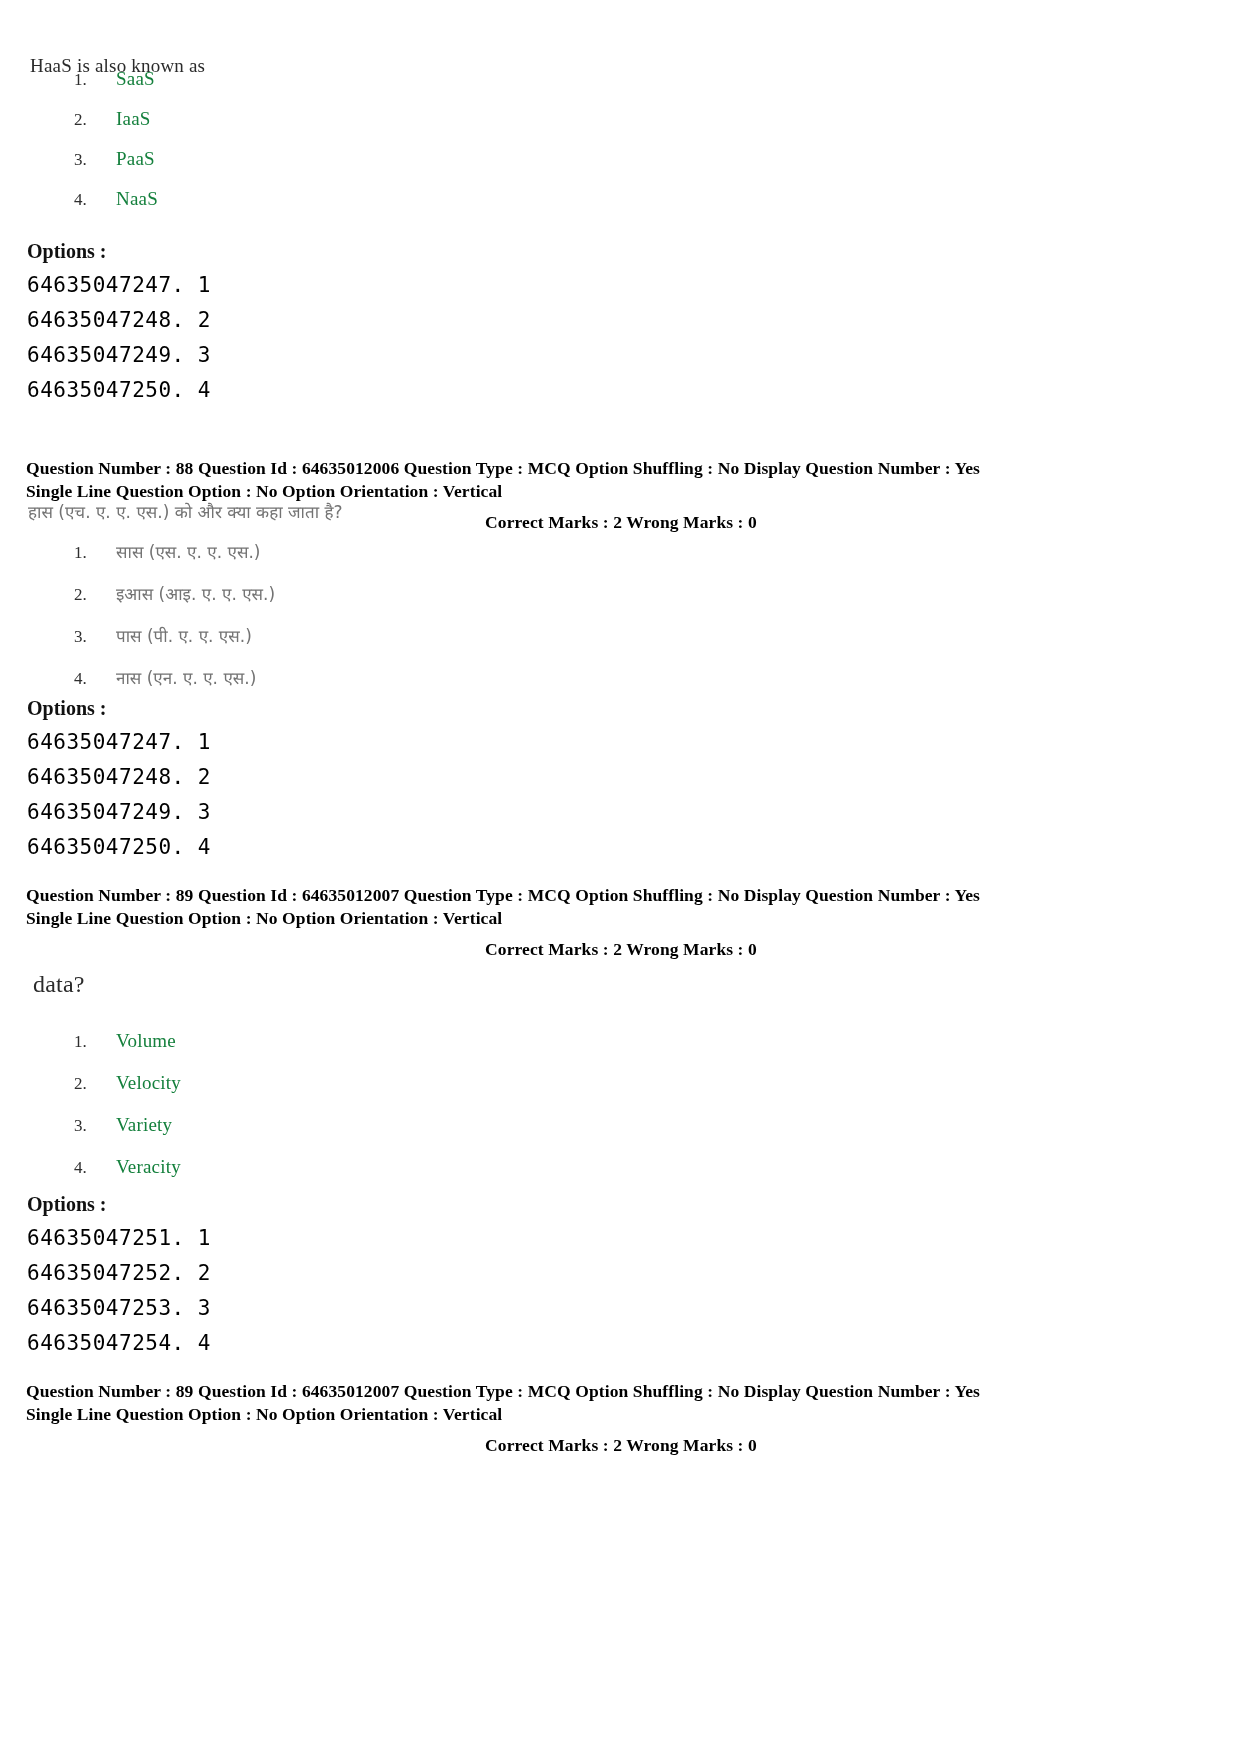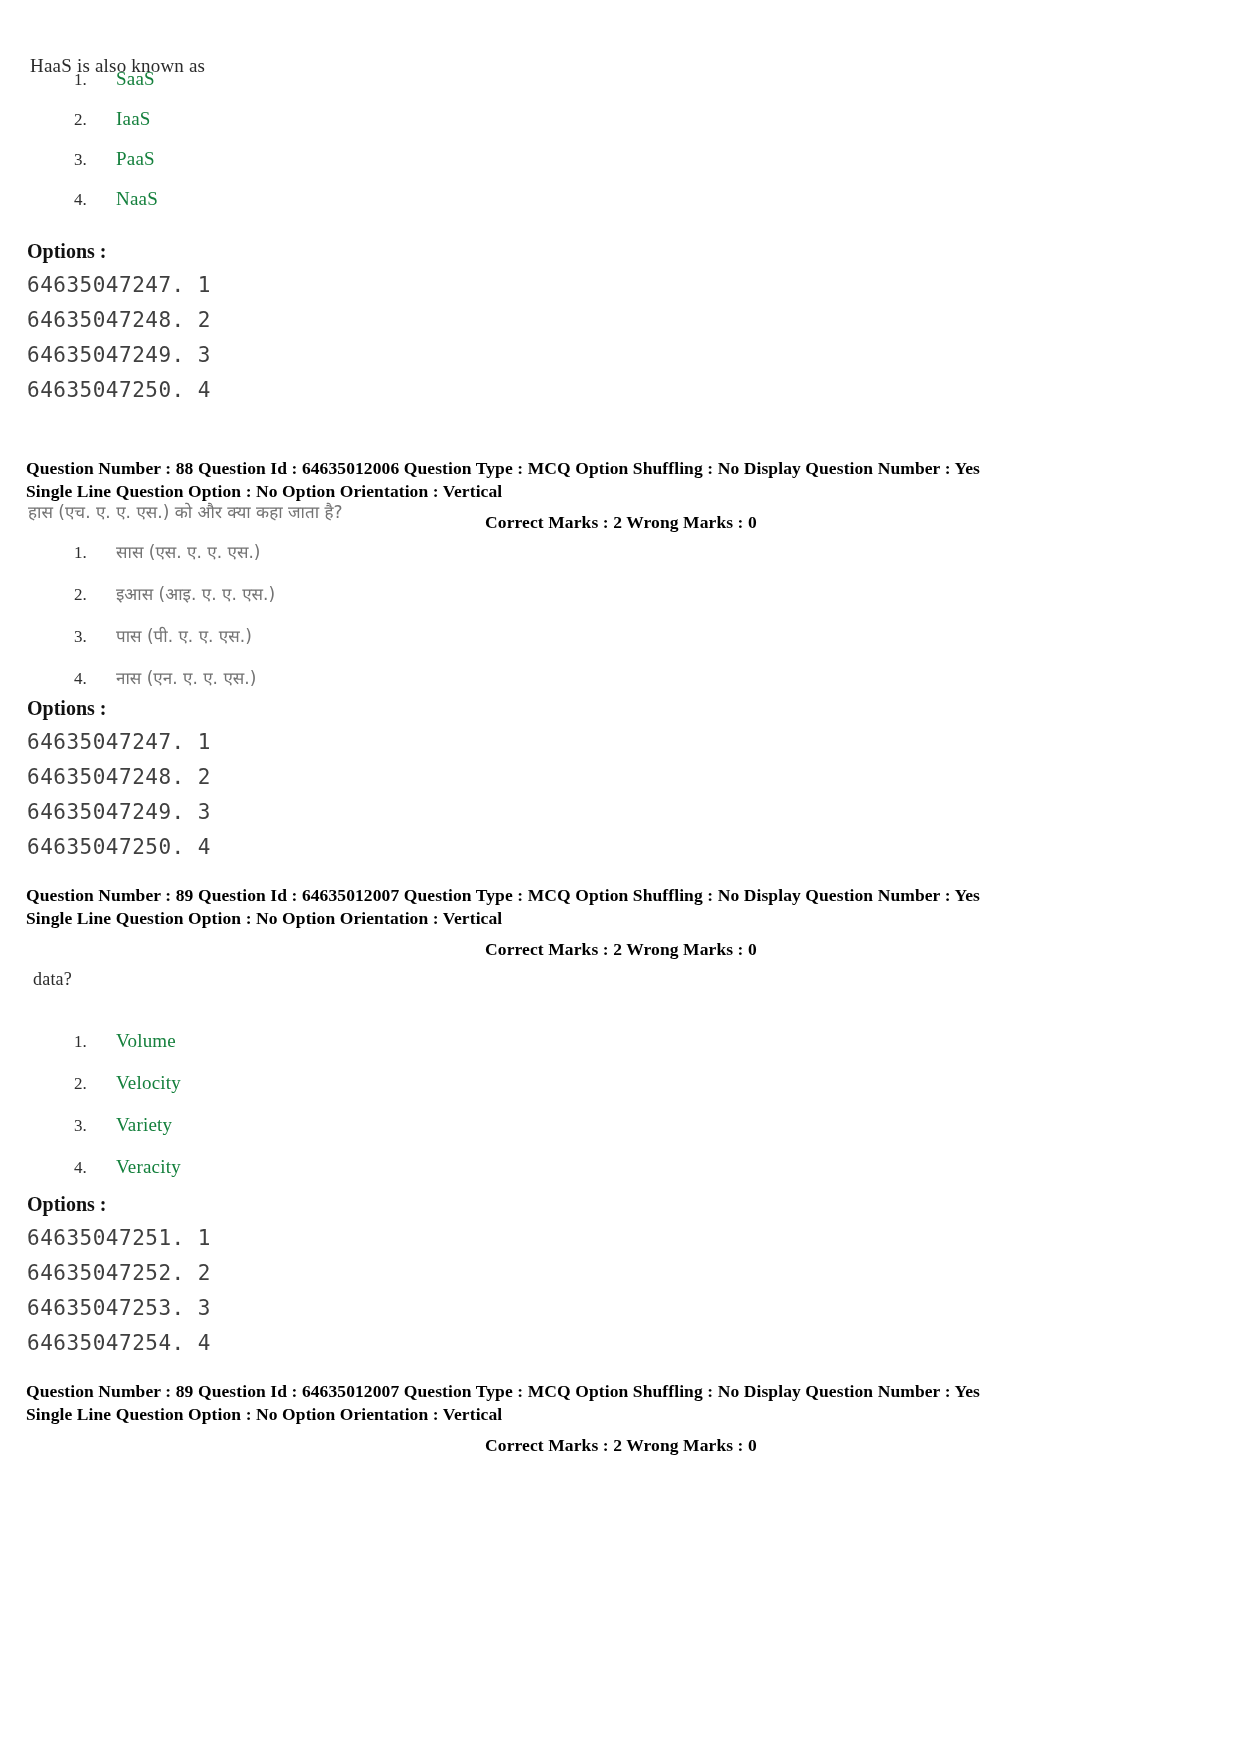--- a/index.html
+++ b/index.html
@@ -75,21 +75,21 @@
   }
   .optid-list {
     list-style: none;
     margin: 0;
     padding: 0;
   }
   .optid {
     font-family: "DejaVu Sans Mono", monospace;
     font-size: 21px;
     letter-spacing: 0.5px;
-    color: #404040;
+    color: #000000;
     margin-bottom: 11px;
     white-space: pre;
   }
 
   
   .meta-block {
     font-family: "Liberation Serif", serif;
     font-weight: bold;
     font-size: 17.5px;
     line-height: 1.32;
@@ -180,21 +180,21 @@
     </ul>
   </div>
 
   <div class="meta-block abs" style="left:26px; top:884px; width:1190px;">
     <div>Question Number : 89  Question Id : 64635012007  Question Type : MCQ  Option Shuffling : No  Display Question Number : Yes</div>
     <div class="meta-line-2">Single Line Question Option : No  Option Orientation : Vertical</div>
     <div class="meta-line-3">Correct Marks : 2  Wrong Marks : 0</div>
   </div>
 
   <div class="abs" style="left:33px; top:966px; width:760px;">
-    <div class="qtext" style="font-size:18px; line-height:1.5;">data?</div>
+    <div class="qtext" style="font-size:24px; line-height:1.5;">data?</div>
   </div>
 
   <ul class="opt-list abs" style="left:74px; top:1030px; width:700px;">
     <li class="opt-row" style="margin-bottom:20px;">
       <span class="opt-num">1.</span>
       <span class="opt-label">Volume</span>
     </li>
     <li class="opt-row" style="margin-bottom:20px;">
       <span class="opt-num">2.</span>
       <span class="opt-label">Velocity</span>

